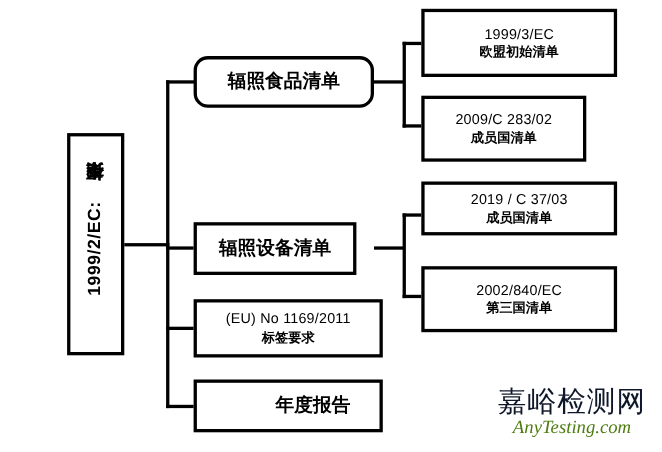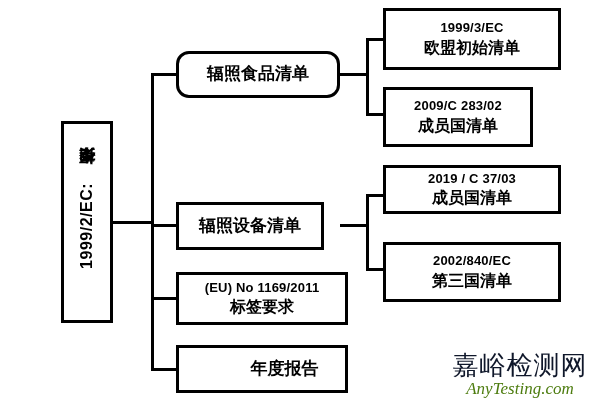--- a/index.html
+++ b/index.html
@@ -25,26 +25,26 @@
     display: flex;
     flex-direction: column;
     align-items: center;
     justify-content: center;
     text-align: center;
     color: #000000;
     z-index: 3;
   }
   .box .line1 {
     font-size: 13px;
-    font-weight: bold;
+    font-weight: normal;
     letter-spacing: 0.2px;
     line-height: 1.25;
   }
   .box .line2 {
-    font-size: 16px;
+    font-size: 12px;
     font-weight: bold;
     line-height: 1.25;
     margin-top: 1px;
   }
   .box .single-cn {
     font-size: 17px;
     font-weight: bold;
     line-height: 1.3;
   }
 

